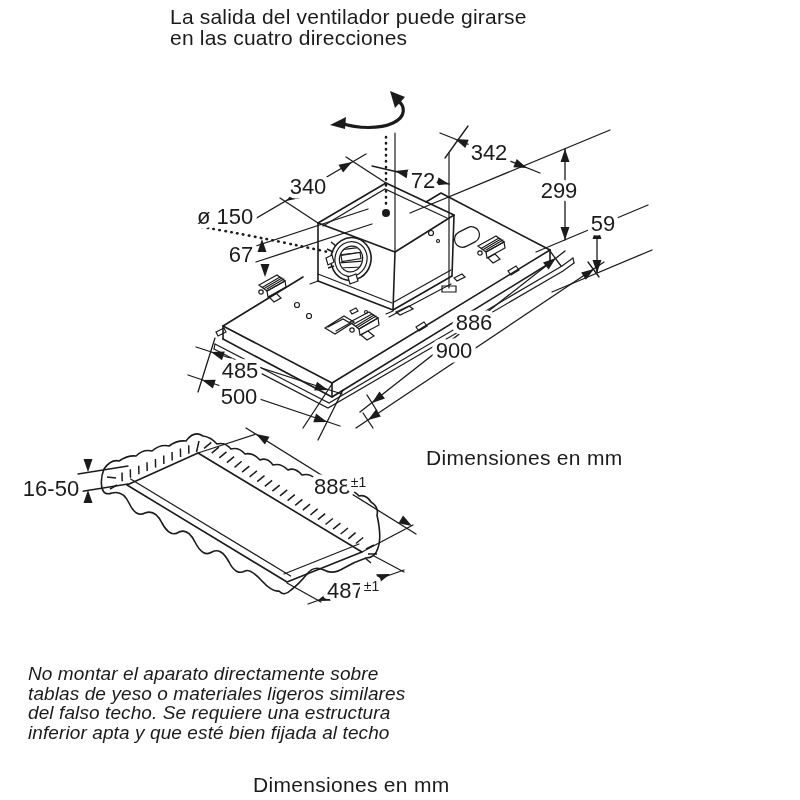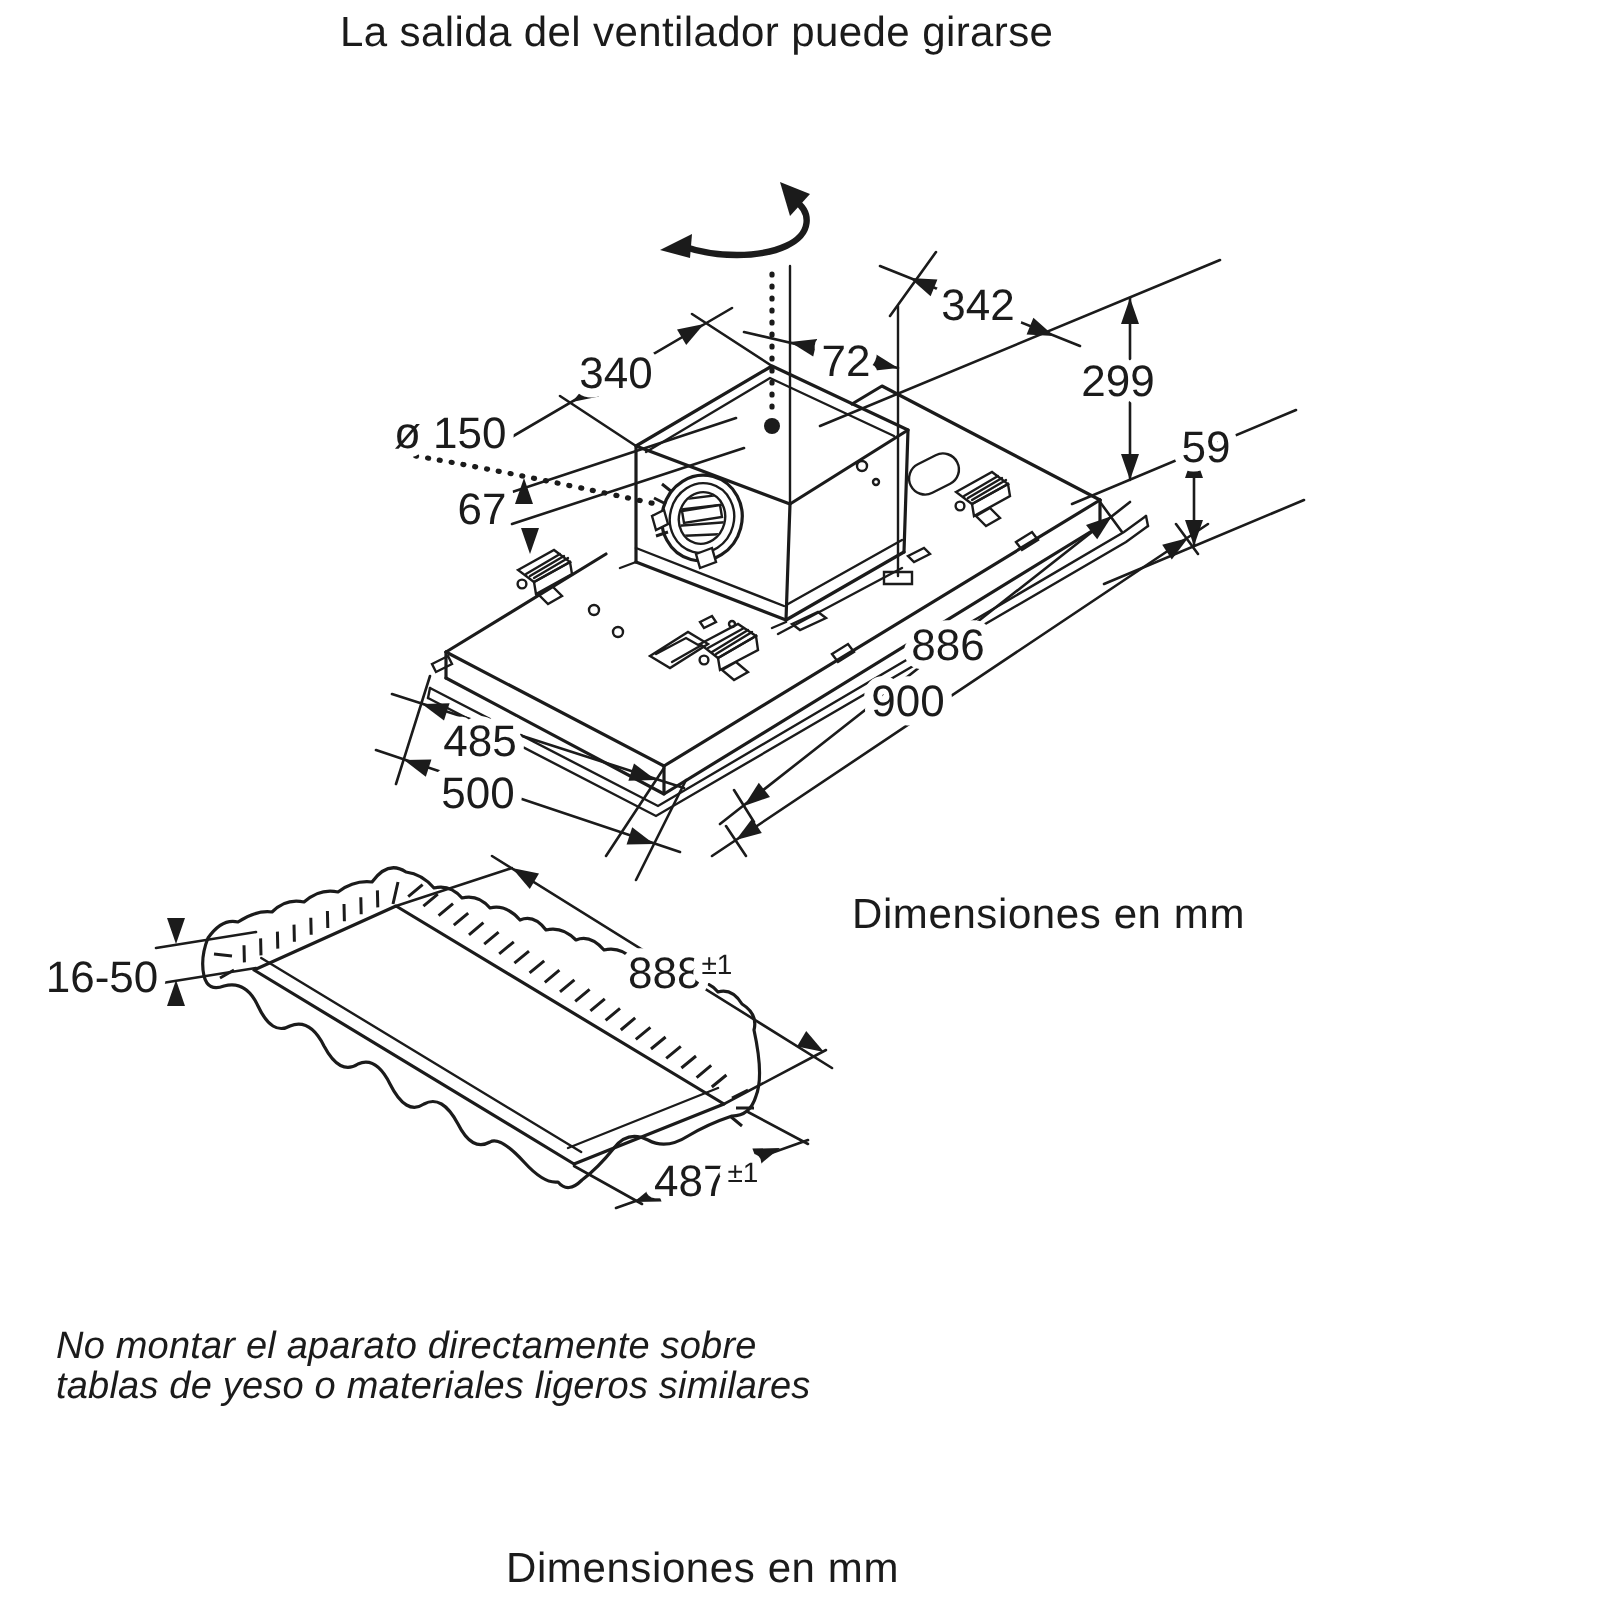--- a/index.html
+++ b/index.html
@@ -246,22 +246,25 @@
       <path class="dim" d="M308,604 L404,570 M287,583 L321,602 M374,556 L404,572"></path>
       <polygon class="ah" points="317,601 330.8,600.7 327.6,592.3"></polygon>
       <polygon class="ah" points="390,574 376.2,574.3 379.4,582.7"></polygon>
       <text class="halo" x="327" y="598"><tspan>487</tspan><tspan dy="-7" font-size="14">±1</tspan></text>
     </g>
   </g>
 </svg>
 
 <div id="title-block" class="abs">
   <div>La salida del ventilador puede girarse</div>
+  <div>en las cuatro direcciones</div>
 </div>
 
 <div id="mid-note" class="abs">Dimensiones en mm</div>
 
 <div id="warning-block" class="abs">
   <div>No montar el aparato directamente sobre</div>
   <div>tablas de yeso o materiales ligeros similares</div>
+  <div>del falso techo. Se requiere una estructura</div>
+  <div>inferior apta y que esté bien fijada al techo</div>
 </div>
 
 <div id="footer-note" class="abs">Dimensiones en mm</div>
 
 </body></html>

